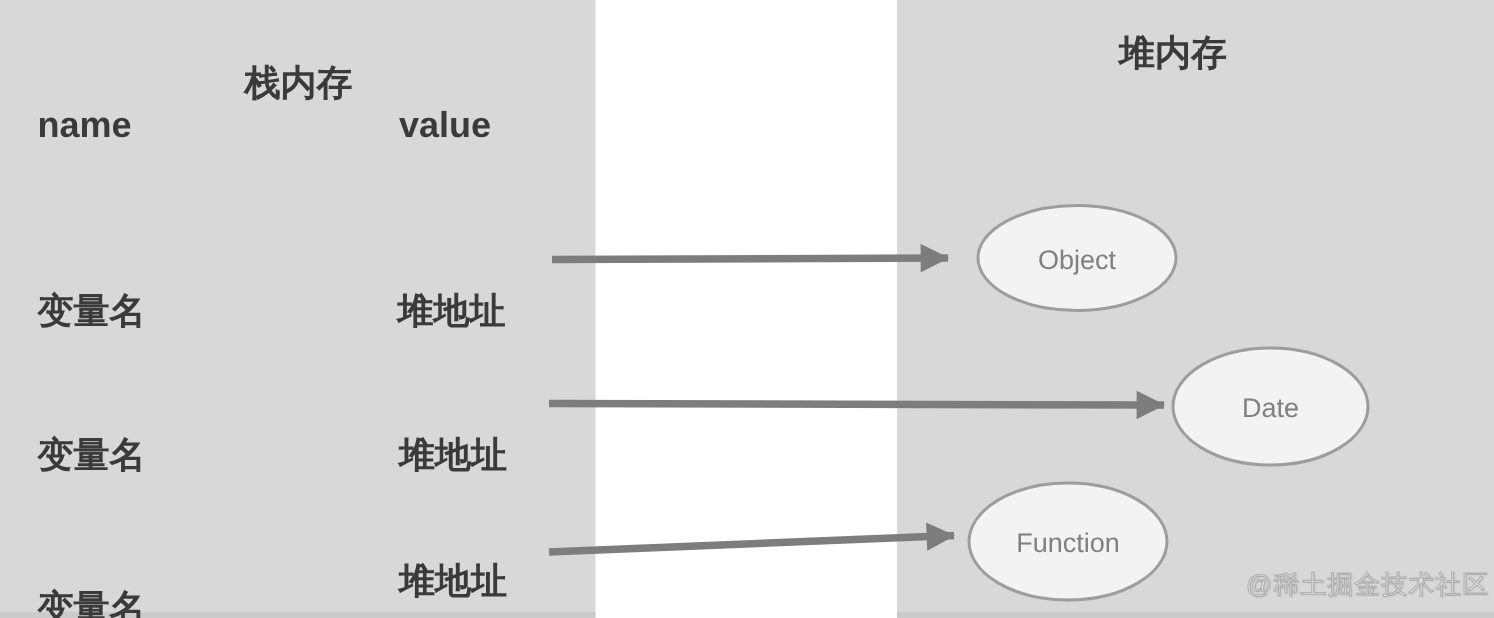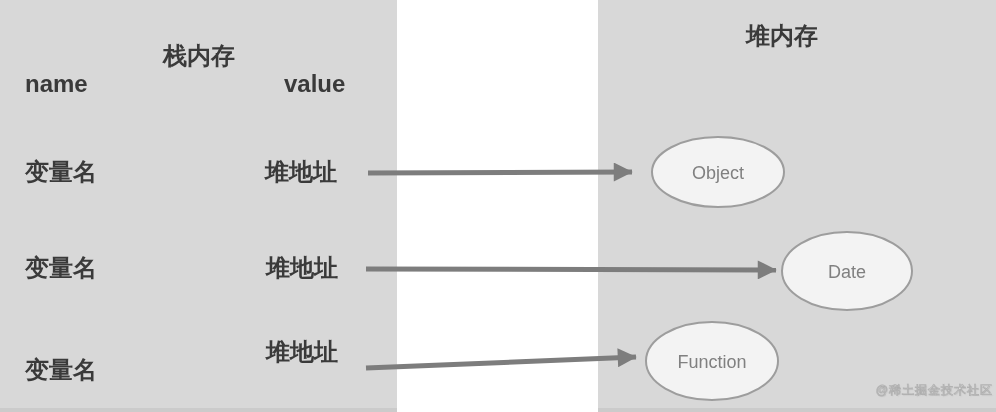--- a/index.html
+++ b/index.html
@@ -17,36 +17,36 @@
   
   .edge { position:absolute; bottom:0; height:4px; background:#c3c3c3; opacity:.6; }
   .edge.l { left:0; width:397px; }
   .edge.r { left:598px; width:398px; }
 
   svg.overlay { position:absolute; left:0; top:0; width:996px; height:412px; }
 
   .t { position:absolute; color:var(--text,#3a3a3a); font-weight:bold; white-space:nowrap; }
   .title  { font-size:24px; line-height:24px; }
   .header { font-size:24px; line-height:21px; }
-  .cell   { font-size:24px; line-height:24px; }
+  .cell   { font-size:24px; line-height:24px;margin-top:36px; }
 
   .pos-stack-title { left:163px; top:24px;margin-top:20px; }
   .pos-heap-title  { left:746px; top:24px;text-align:center; }
   .pos-h-name  { left:25px;  top:73px; }
-  .pos-h-value { left:284px; top:73px; }
+  .pos-h-value { left:266px; top:73px; }
   .pos-r1n { left:25px;  top:160px; }
   .pos-r1v { left:265px; top:160px; }
   .pos-r2n { left:25px;  top:256px; }
   .pos-r2v { left:266px; top:256px; }
   .pos-r3n { left:25px;  top:358px; }
   .pos-r3v { left:266px; top:340px; }
 
   .watermark {
     position:absolute; right:3px; top:377px;
-    font-size:12px; line-height:26px; letter-spacing:1px;
+    font-size:17px; line-height:26px; letter-spacing:1px;
     color:rgba(255,255,255,0.6);
     -webkit-text-stroke:0.8px rgba(145,145,145,0.6);
     text-shadow:1px 1px 1px rgba(160,160,160,0.35);
     white-space:nowrap;
   }
 </style>
 </head>
 <body>
 
 <div class="canvas">

